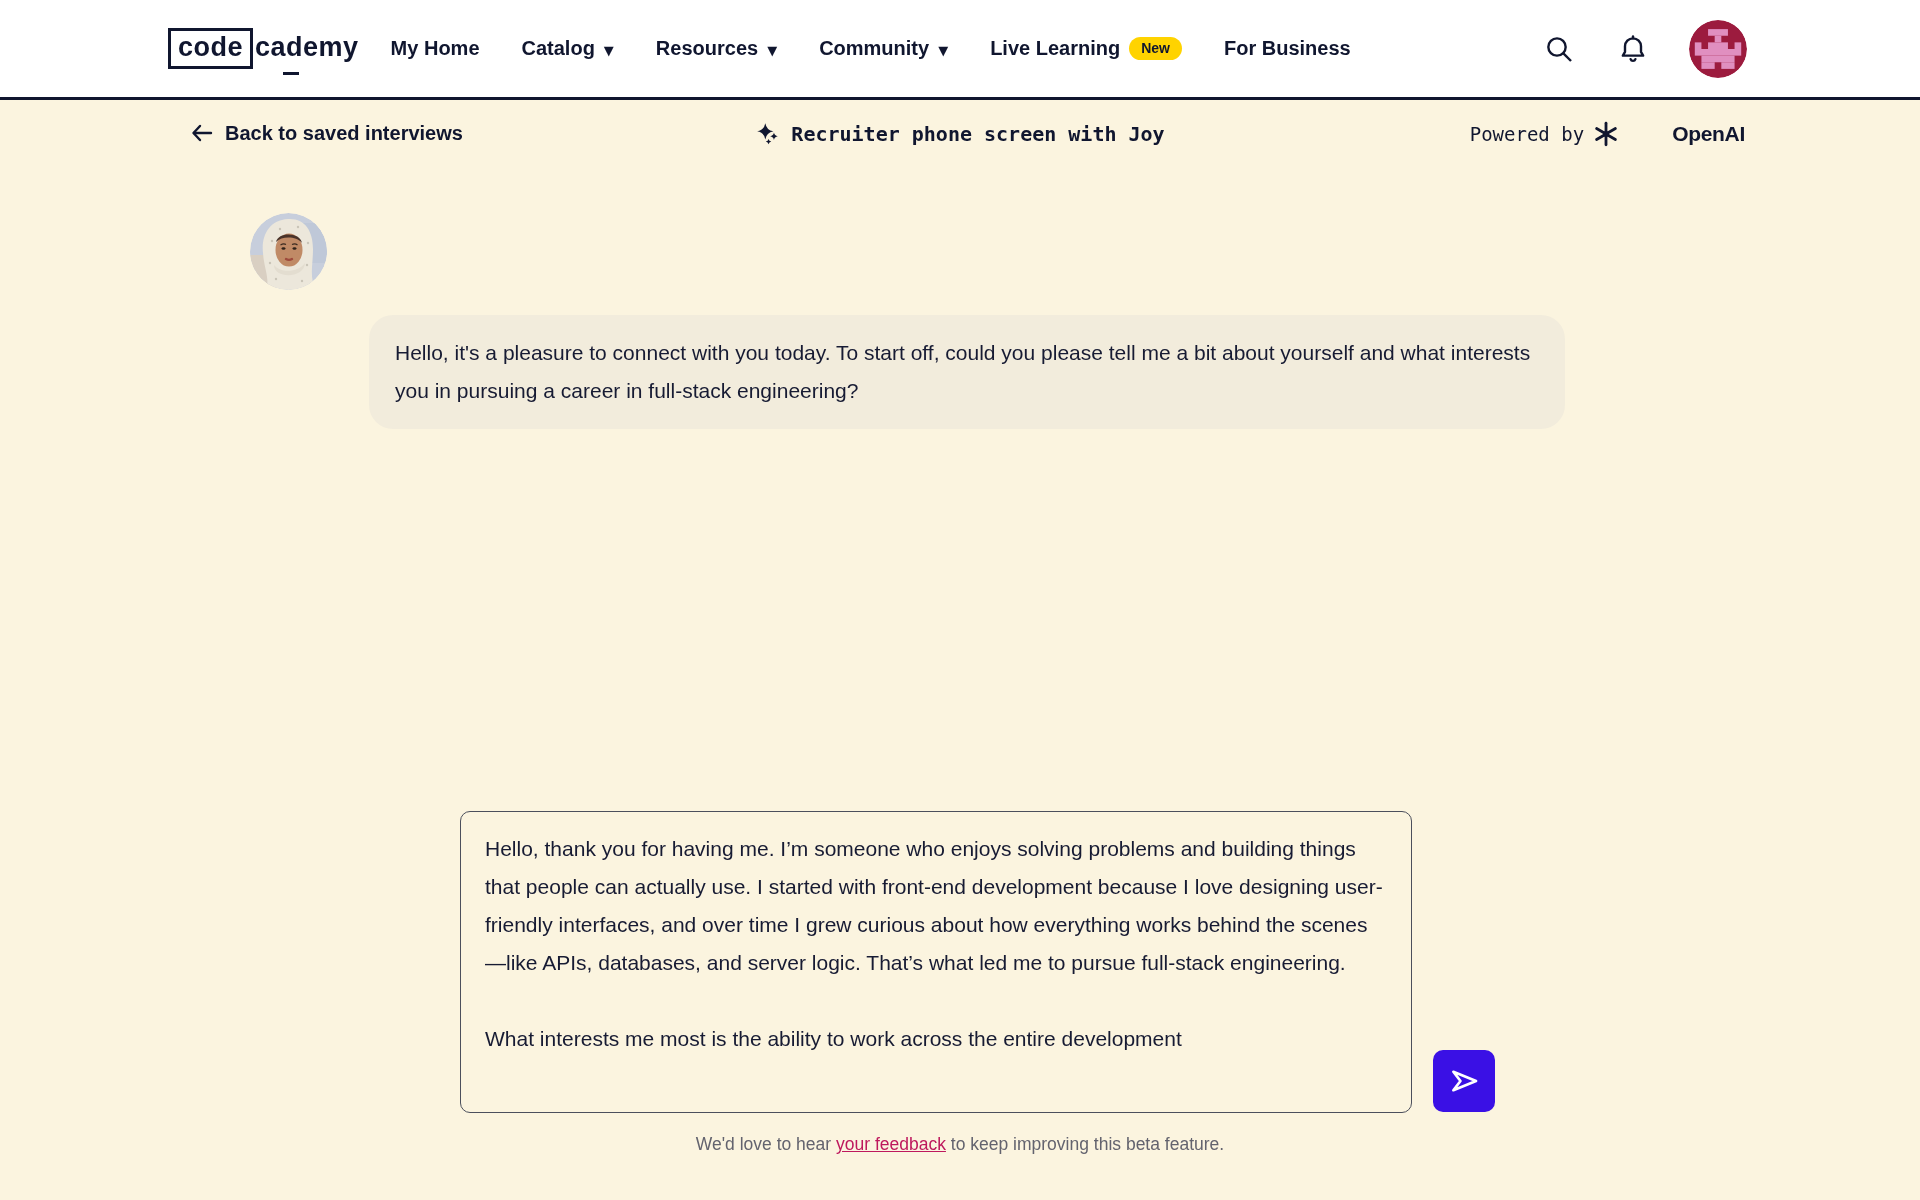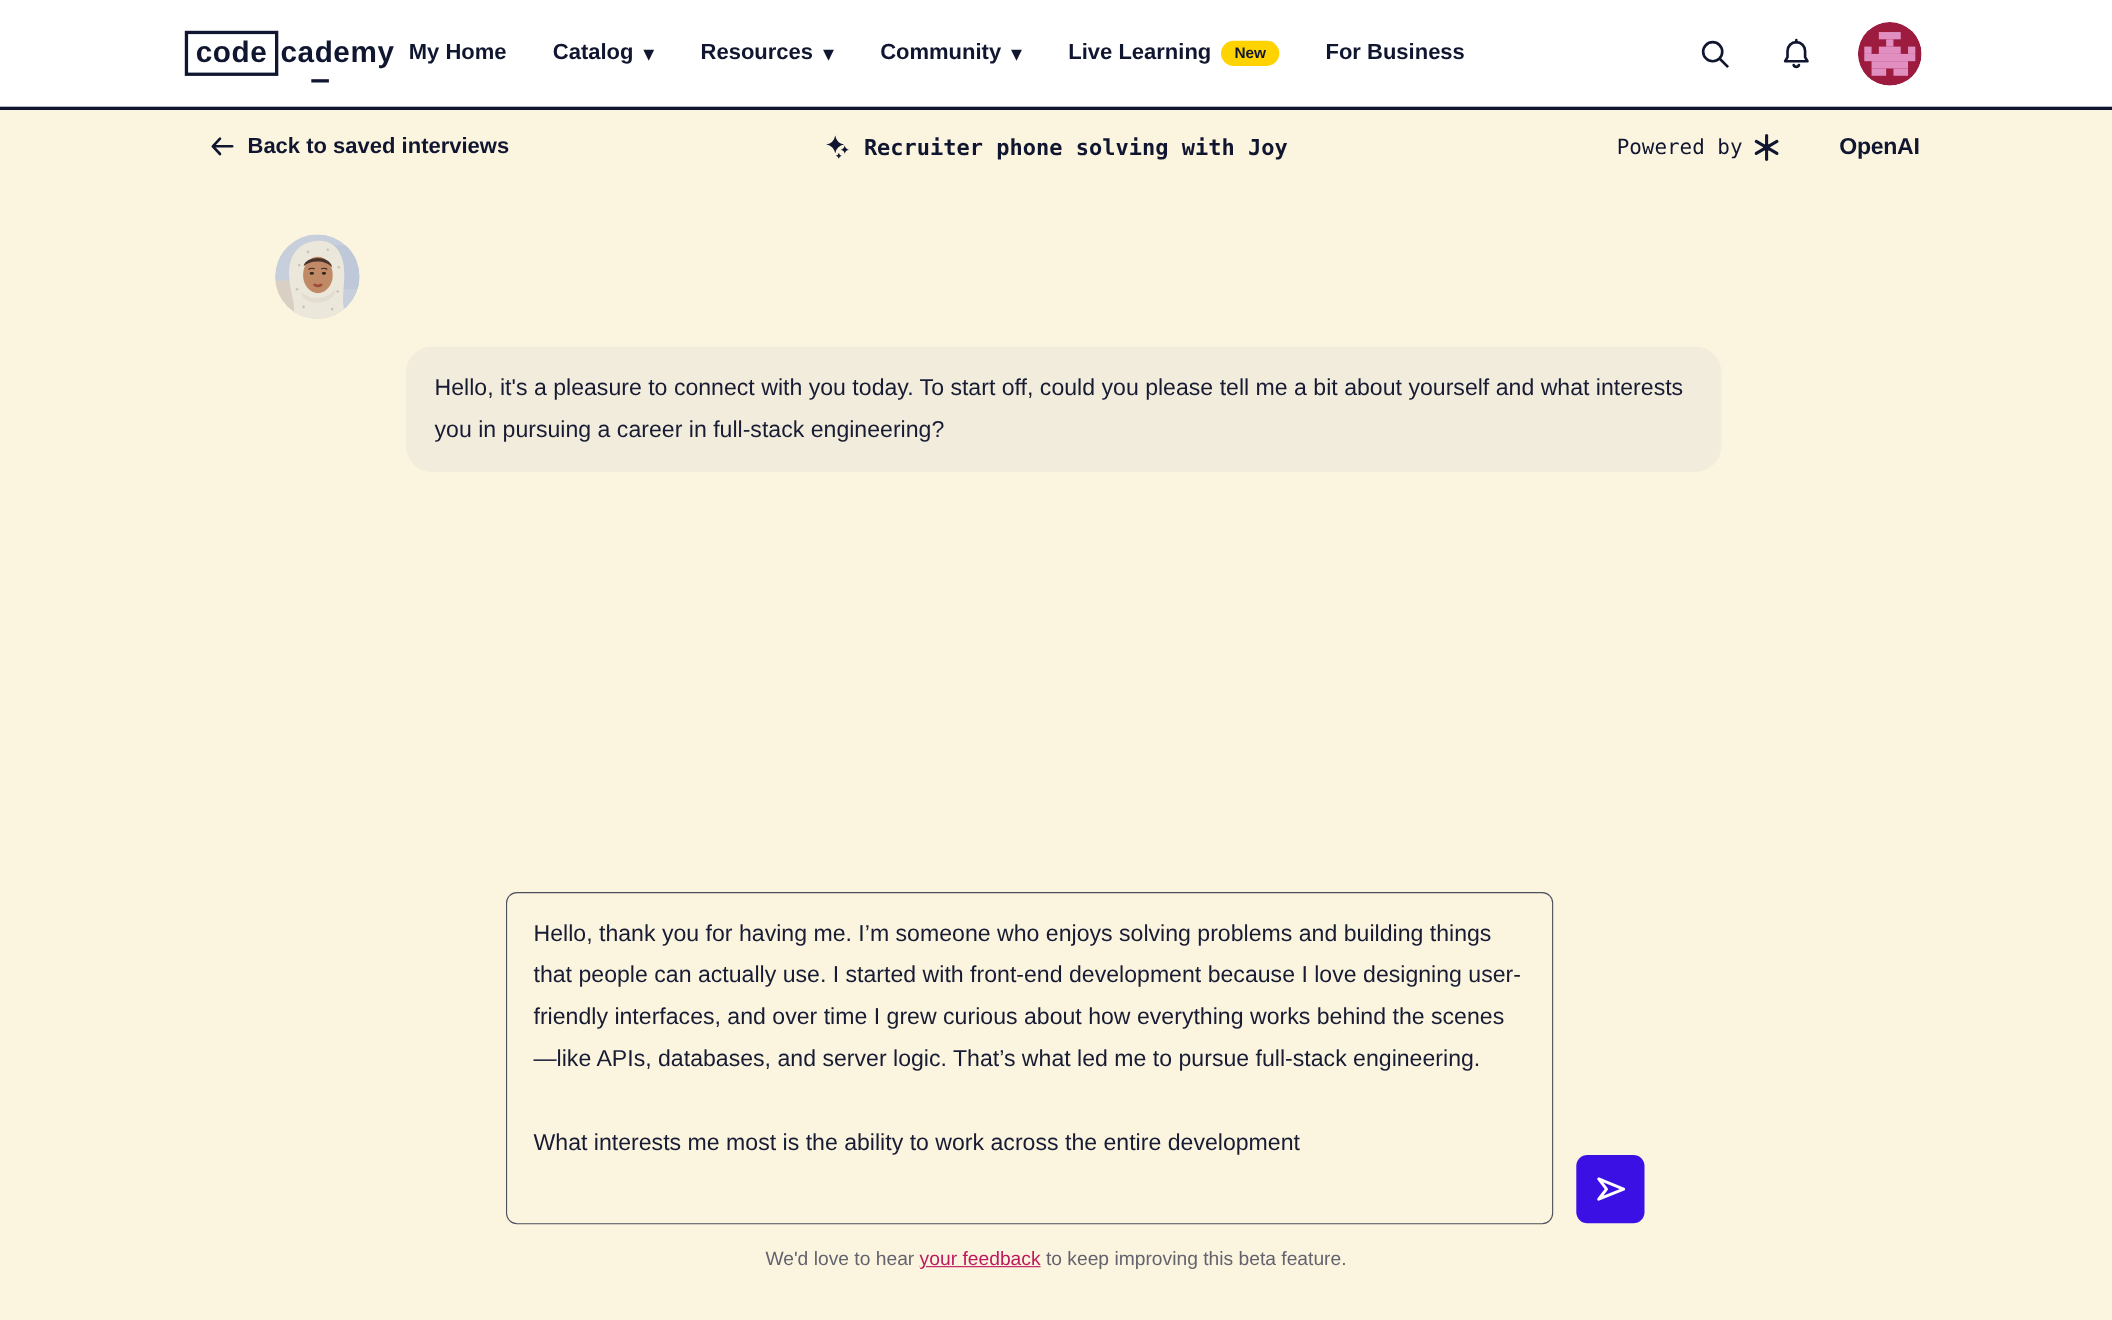--- a/index.html
+++ b/index.html
@@ -13,21 +13,21 @@
     background:#FFFFFF; border-bottom:3px solid #10162F;
     display:flex; align-items:center; padding:0 173px 0 168px;
   }
   .logo { display:flex; align-items:baseline; cursor:pointer; position:relative; }
   .logo-box {
     border:3px solid #10162F; padding:1px 7px 3px 7px;
     font-size:27px; font-weight:bold; letter-spacing:0.5px;
   }
   .logo-rest { font-size:27px; font-weight:bold; letter-spacing:0.5px; margin-left:2px; }
   .logo-cursor { position:absolute; left:115px; bottom:-6px; width:16px; height:3px; background:#10162F; }
-  .nav-items { display:flex; align-items:center; gap:42px; margin-left:13px; }
+  .nav-items { display:flex; align-items:center; gap:42px; margin-left:32px; }
   .nav-item { display:flex; align-items:center; gap:9px; font-size:20px; font-weight:bold; cursor:pointer; white-space:nowrap; }
   .caret { font-family:"DejaVu Sans", sans-serif; font-size:13px; line-height:1; padding-top:3px; }
   .badge-new {
     background:#FFD300; color:#10162F; font-size:14px; font-weight:bold;
     border-radius:99px; padding:4px 12px 5px 12px; line-height:1;
   }
   .nav-right { margin-left:auto; display:flex; align-items:center; gap:38px; }
   .icon-btn { width:36px; height:36px; display:flex; align-items:center; justify-content:center; cursor:pointer; }
   .nav-avatar { width:58px; height:58px; border-radius:50%; overflow:hidden; cursor:pointer; }
 
@@ -157,21 +157,21 @@
     </svg>
     <span>Back to saved interviews</span>
   </div>
 
   <div class="session-title">
     <svg width="26" height="26" viewBox="0 0 24 24" fill="#10162F">
       <path d="M9.5 2 Q10.6 8.4 17 9.5 Q10.6 10.6 9.5 17 Q8.4 10.6 2 9.5 Q8.4 8.4 9.5 2 Z"></path>
       <path d="M17.5 10.5 Q18 13.5 21 14 Q18 14.5 17.5 17.5 Q17 14.5 14 14 Q17 13.5 17.5 10.5 Z"></path>
       <path d="M12.5 16.5 Q12.9 18.7 15 19 Q12.9 19.4 12.5 21.5 Q12.1 19.4 10 19 Q12.1 18.7 12.5 16.5 Z"></path>
     </svg>
-    <span>Recruiter phone solving with Joy</span>
+    <span>Recruiter phone screen with Joy</span>
   </div>
 
   <div class="powered">
     <span class="powered-text">Powered by</span>
     <svg width="28" height="28" viewBox="0 0 24 24" fill="#10162F">
       <g>
         <rect x="10.8" y="1.5" width="2.4" height="10.5" rx="1.2"></rect>
         <rect x="10.8" y="1.5" width="2.4" height="10.5" rx="1.2" transform="rotate(60 12 12)"></rect>
         <rect x="10.8" y="1.5" width="2.4" height="10.5" rx="1.2" transform="rotate(120 12 12)"></rect>
         <rect x="10.8" y="1.5" width="2.4" height="10.5" rx="1.2" transform="rotate(180 12 12)"></rect>

